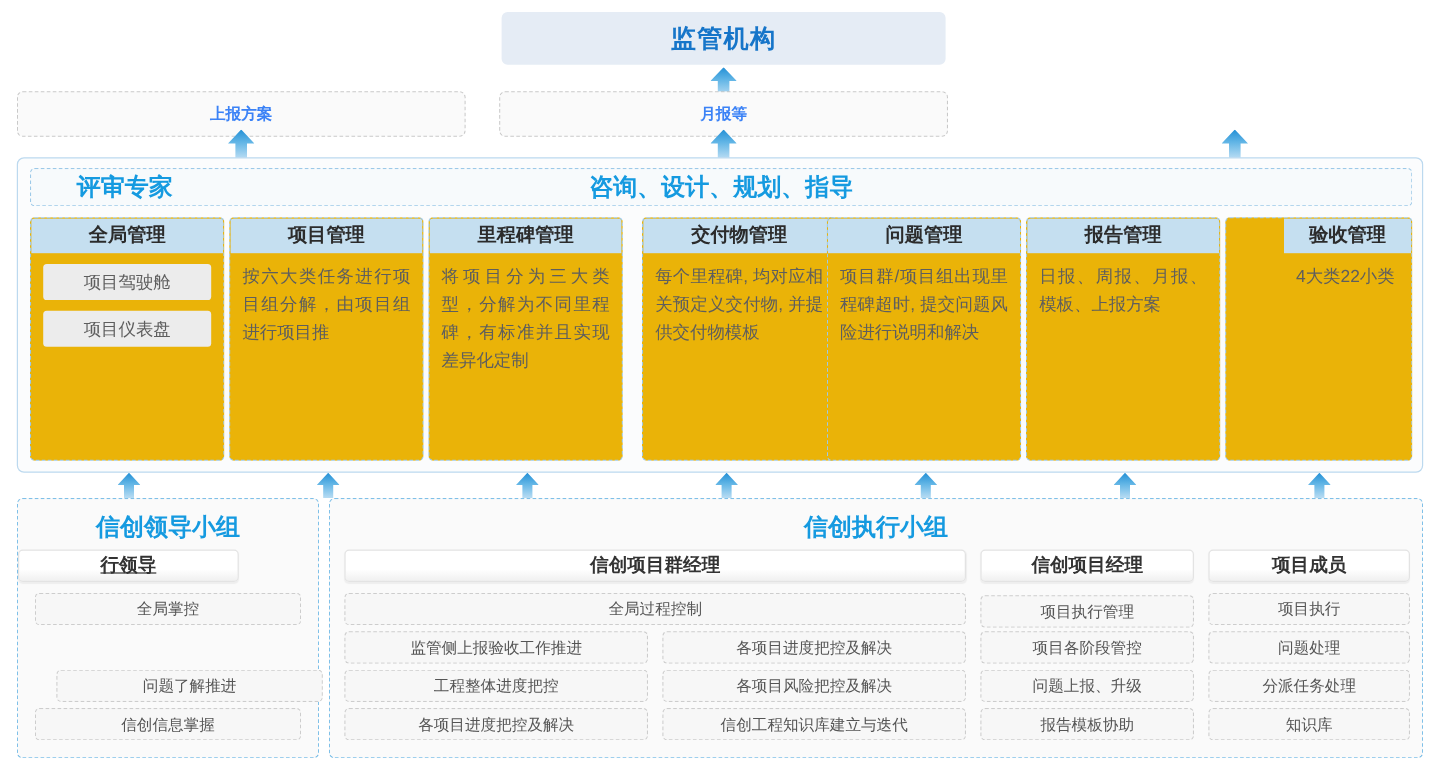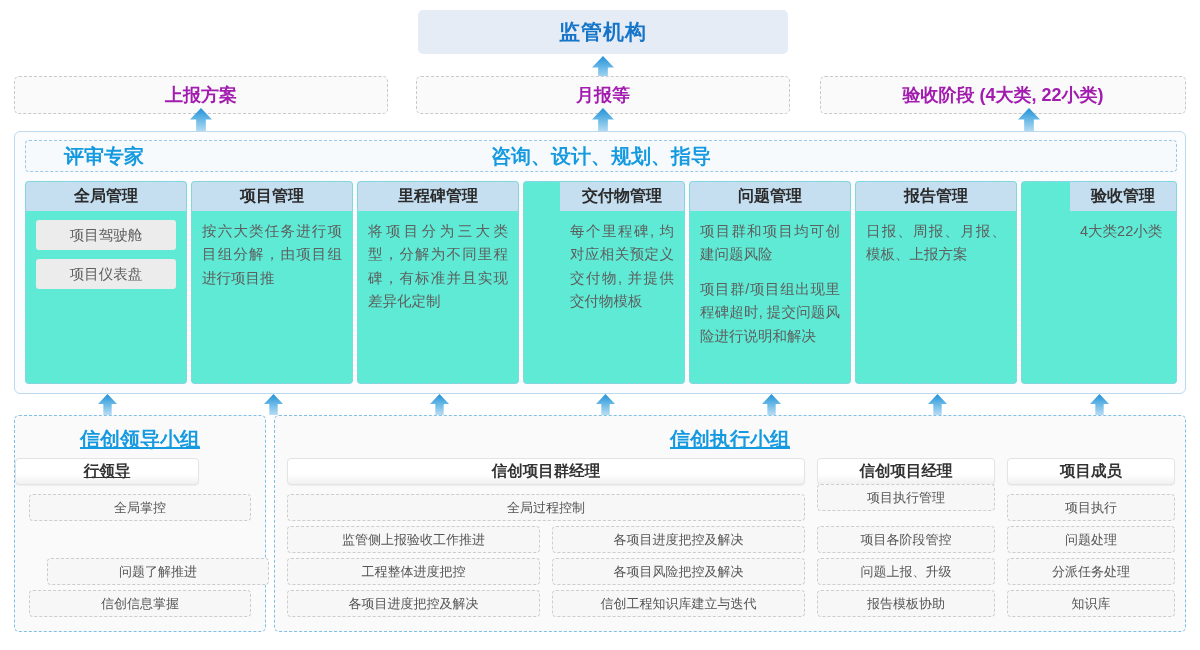--- a/index.html
+++ b/index.html
@@ -35,22 +35,22 @@
   }
 
   
   .dashrow-box {
     position: absolute;
     height: 38px;
     border: 1px dashed #c9c9c9;
     border-radius: 5px;
     background: #fafafa;
     display: flex; align-items: center; justify-content: center;
-    color: #a21caf;
-    font-size: 18px; font-weight: bold;
+    color: #3b82f6;
+    font-size: 13px; font-weight: bold;
   }
 
   
   .mid-panel {
     position: absolute;
     left: 14px; top: 131px; width: 1172px; height: 263px;
     border: 1px solid #bcd9ef;
     border-radius: 6px;
     background: #fbfcfd;
   }
@@ -70,21 +70,21 @@
     text-align: center;
     color: #159ae0; font-size: 20px; font-weight: bold;
   }
 
   
   .col {
     position: absolute;
     top: 49px; width: 162px; height: 203px;
     border: 1px dashed #9dc9e8;
     border-radius: 4px;
-    background: #5eead4;
+    background: #eab308;
     overflow: hidden;
   }
   .col-head {
     height: 29px;
     background: #c5dff0;
     display: flex; align-items: center; justify-content: center;
     color: #2b2b2b; font-size: 16px; font-weight: bold;
   }
   .col-body { padding: 9px 10px 0 10px; }
   .col-desc {
@@ -117,21 +117,20 @@
     position: absolute;
     left: 274px; top: 415px; width: 912px; height: 217px;
     border: 1px dashed #7fc0e8;
     border-radius: 5px;
     background: #fafafa;
   }
   .group-title {
     position: absolute;
     color: #159ae0; font-size: 20px; font-weight: bold;
     white-space: nowrap;
-    text-decoration: underline;
   }
   .bot-left .group-title { left: 0; right: 0; top: 10px; text-align: center; }
   .bot-right .group-title { left: 0; right: 0; top: 10px; text-align: center; }
 
   .role-head {
     position: absolute;
     height: 27px;
     background: linear-gradient(to bottom, #ffffff 0%, #ffffff 62%, #f0f0f0 100%);
     border: 1px solid #e3e3e3;
     border-radius: 4px;
@@ -153,21 +152,20 @@
 <body>
 
 <div class="page">
 
   <div class="top-banner">监管机构</div>
 
   <div class="arrow" style="left:592px; top:56px;"></div>
 
   <div class="dashrow-box" style="left:14px; top:76px; width:374px;">上报方案</div>
   <div class="dashrow-box" style="left:416px; top:76px; width:374px;">月报等</div>
-  <div class="dashrow-box" style="left:820px; top:76px; width:366px;">验收阶段 (4大类, 22小类)</div>
 
   <div class="arrow" style="left:190px; top:108px;"></div>
   <div class="arrow" style="left:592px; top:108px;"></div>
   <div class="arrow" style="left:1018px; top:108px;"></div>
 
   <div class="mid-panel">
     <div class="mid-headerbar">
       <span class="lbl-left">评审专家</span>
       <span class="lbl-center">咨询、设计、规划、指导</span>
     </div>
@@ -187,31 +185,30 @@
       </div>
     </div>
 
     <div class="col" style="left:342px;">
       <div class="col-head">里程碑管理</div>
       <div class="col-body">
         <div class="col-desc">将项目分为三大类型，分解为不同里程碑，有标准并且实现差异化定制</div>
       </div>
     </div>
 
-    <div class="col" style="left:508px;padding-left:36px;">
+    <div class="col" style="left:520px;">
       <div class="col-head">交付物管理</div>
       <div class="col-body">
         <div class="col-desc">每个里程碑, 均对应相关预定义交付物, 并提供交付物模板</div>
       </div>
     </div>
 
     <div class="col" style="left:674px;">
       <div class="col-head">问题管理</div>
       <div class="col-body">
-        <div class="col-desc">项目群和项目均可创建问题风险</div>
         <div class="col-desc">项目群/项目组出现里程碑超时, 提交问题风险进行说明和解决</div>
       </div>
     </div>
 
     <div class="col" style="left:840px;">
       <div class="col-head">报告管理</div>
       <div class="col-body">
         <div class="col-desc">日报、周报、月报、模板、上报方案</div>
       </div>
     </div>
@@ -246,21 +243,21 @@
     <div class="role-head" style="left:12px; top:42px; width:518px;">信创项目群经理</div>
     <div class="task" style="left:12px; top:78px; width:518px;">全局过程控制</div>
     <div class="task" style="left:12px; top:110px; width:253px;">监管侧上报验收工作推进</div>
     <div class="task" style="left:12px; top:142px; width:253px;">工程整体进度把控</div>
     <div class="task" style="left:12px; top:174px; width:253px;">各项目进度把控及解决</div>
     <div class="task" style="left:277px; top:110px; width:253px;">各项目进度把控及解决</div>
     <div class="task" style="left:277px; top:142px; width:253px;">各项目风险把控及解决</div>
     <div class="task" style="left:277px; top:174px; width:253px;">信创工程知识库建立与迭代</div>
 
     <div class="role-head" style="left:542px; top:42px; width:178px;">信创项目经理</div>
-    <div class="task" style="left:542px; top:68px; width:178px;">项目执行管理</div>
+    <div class="task" style="left:542px; top:80px; width:178px;">项目执行管理</div>
     <div class="task" style="left:542px; top:110px; width:178px;">项目各阶段管控</div>
     <div class="task" style="left:542px; top:142px; width:178px;">问题上报、升级</div>
     <div class="task" style="left:542px; top:174px; width:178px;">报告模板协助</div>
 
     <div class="role-head" style="left:732px; top:42px; width:168px;">项目成员</div>
     <div class="task" style="left:732px; top:78px; width:168px;">项目执行</div>
     <div class="task" style="left:732px; top:110px; width:168px;">问题处理</div>
     <div class="task" style="left:732px; top:142px; width:168px;">分派任务处理</div>
     <div class="task" style="left:732px; top:174px; width:168px;">知识库</div>
   </div>

